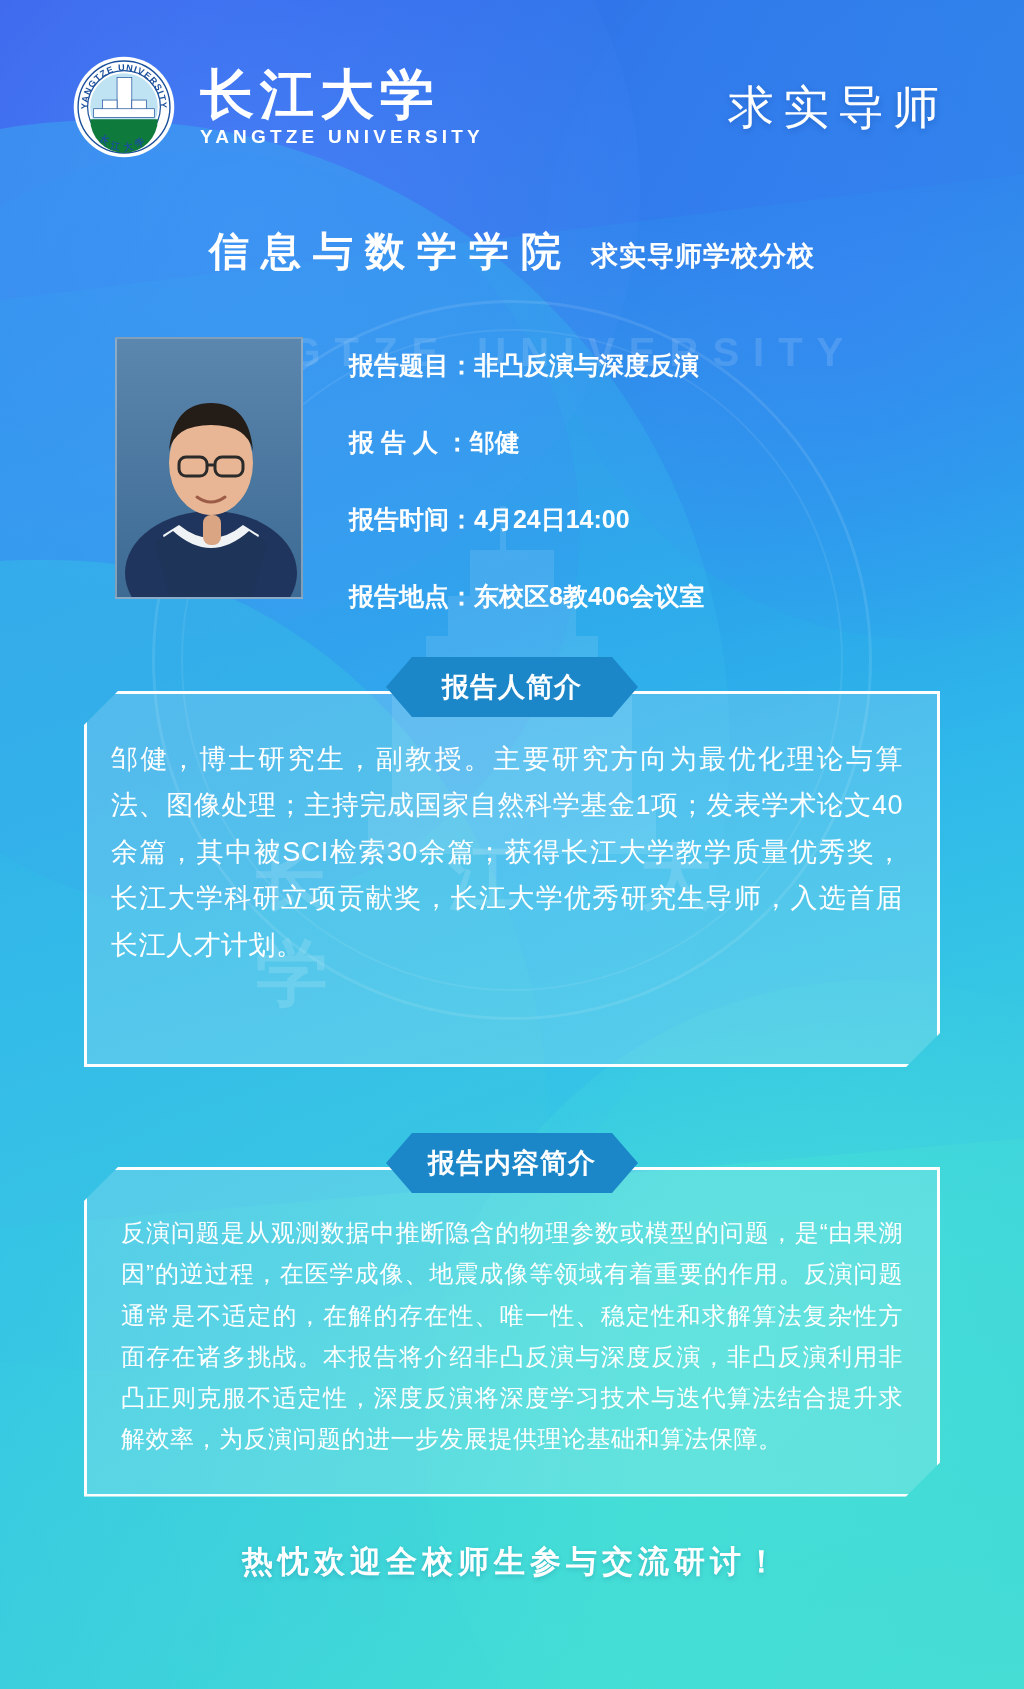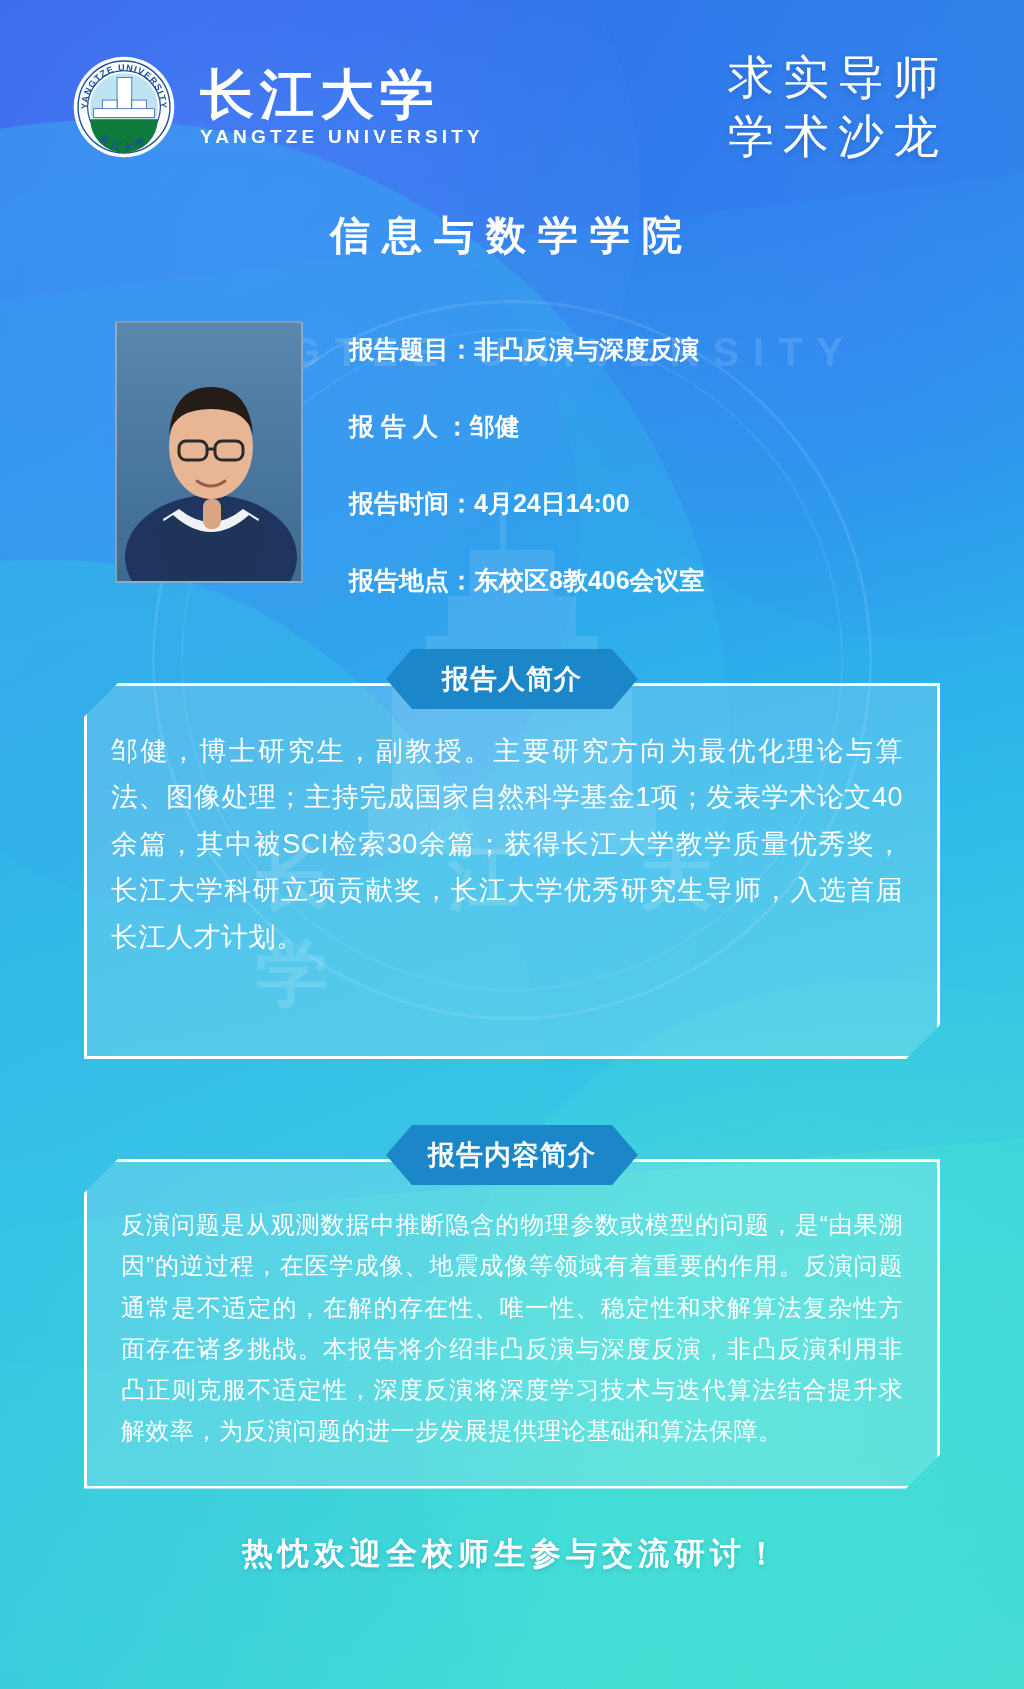--- a/index.html
+++ b/index.html
@@ -132,21 +132,21 @@
     font-size: 46px; font-weight: 400; letter-spacing: 9px;
     line-height: 1.28;
     text-shadow: 0 2px 6px rgba(0,40,110,.25);
   }
 
   
   .college-row {
     position: relative;
     display: flex; align-items: baseline; justify-content: center;
     gap: 18px;
-    margin-top: 28px;
+    margin-top: 44px;
   }
   .college-main {
     font-size: 40px; font-weight: 700; color: #fff; letter-spacing: 12px;
   }
   .college-sub {
     font-size: 27px; font-weight: 700; color: #fff; letter-spacing: 1px;
   }
 
   
   .info-block {
@@ -164,21 +164,21 @@
     flex: none;
   }
   .info-lines { padding-top: 12px; }
   .info-line {
     color: #fff;
     font-size: 25px;
     font-weight: 700;
     margin-bottom: 44px;
     white-space: nowrap;
   }
-  .info-line:last-child { margin-bottom: 8px; }
+  .info-line:last-child { margin-bottom: 0; }
   .info-label { letter-spacing: 0px; }
 
   
   .section { position: relative; margin: 0 84px; }
   .section.bio { margin-top: 44px; }
   .section.content { margin-top: 66px; }
 
   .badge {
     position: relative;
     z-index: 3;
@@ -266,26 +266,26 @@
           <textPath href="#arcBot" startOffset="50%" text-anchor="middle">长江大学</textPath>
         </text>
       </svg>
       <div>
         <div class="brand-cn">长江大学</div>
         <div class="brand-en">YANGTZE UNIVERSITY</div>
       </div>
     </div>
     <div class="salon">
       <div class="salon-line">求实导师</div>
-      <div class="salon-line">学术沙龙</div>
     </div>
   </div>
 
   <div class="college-row">
     <span class="college-main">信息与数学学院</span>
+    <span class="college-sub">求实导师学校分校</span>
   </div>
 
   <div class="info-block">
     <div class="portrait">
       <svg viewBox="0 0 188 262" width="188" height="262">
         <defs>
           <linearGradient id="bgp" x1="0" y1="0" x2="0" y2="1">
             <stop offset="0%" stop-color="#5b86ad"></stop>
             <stop offset="100%" stop-color="#3c6a93"></stop>
           </linearGradient>

